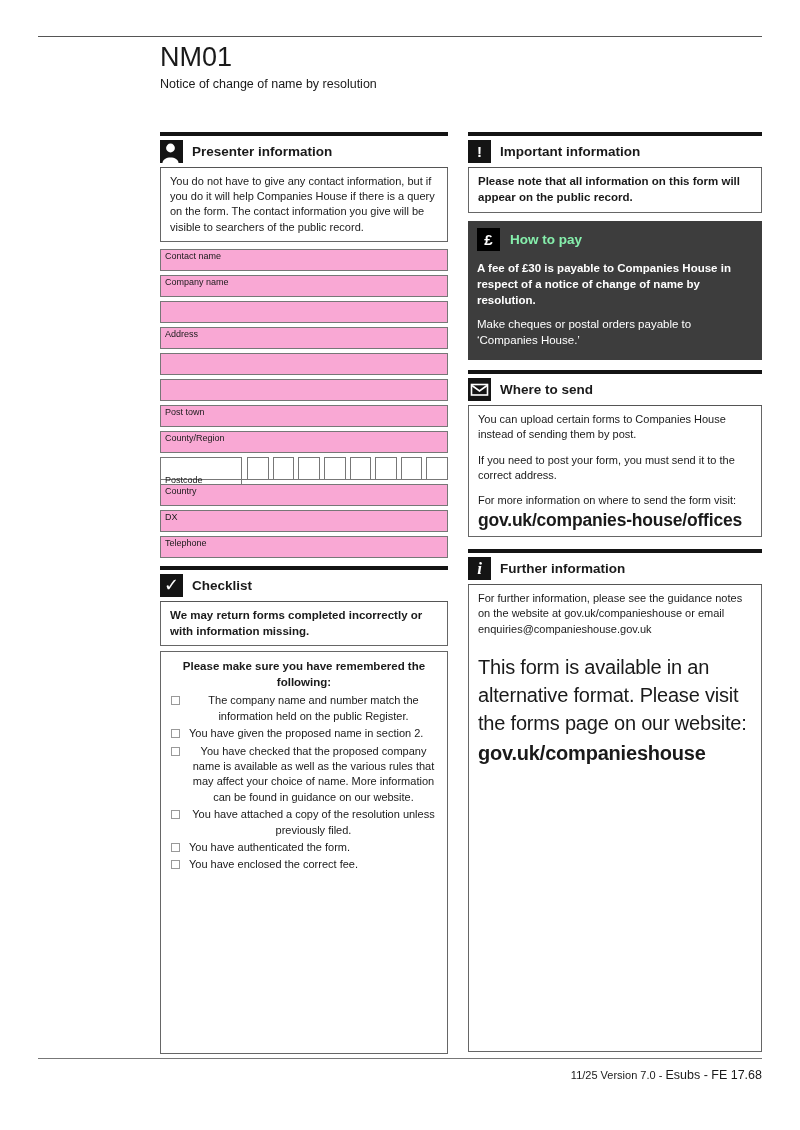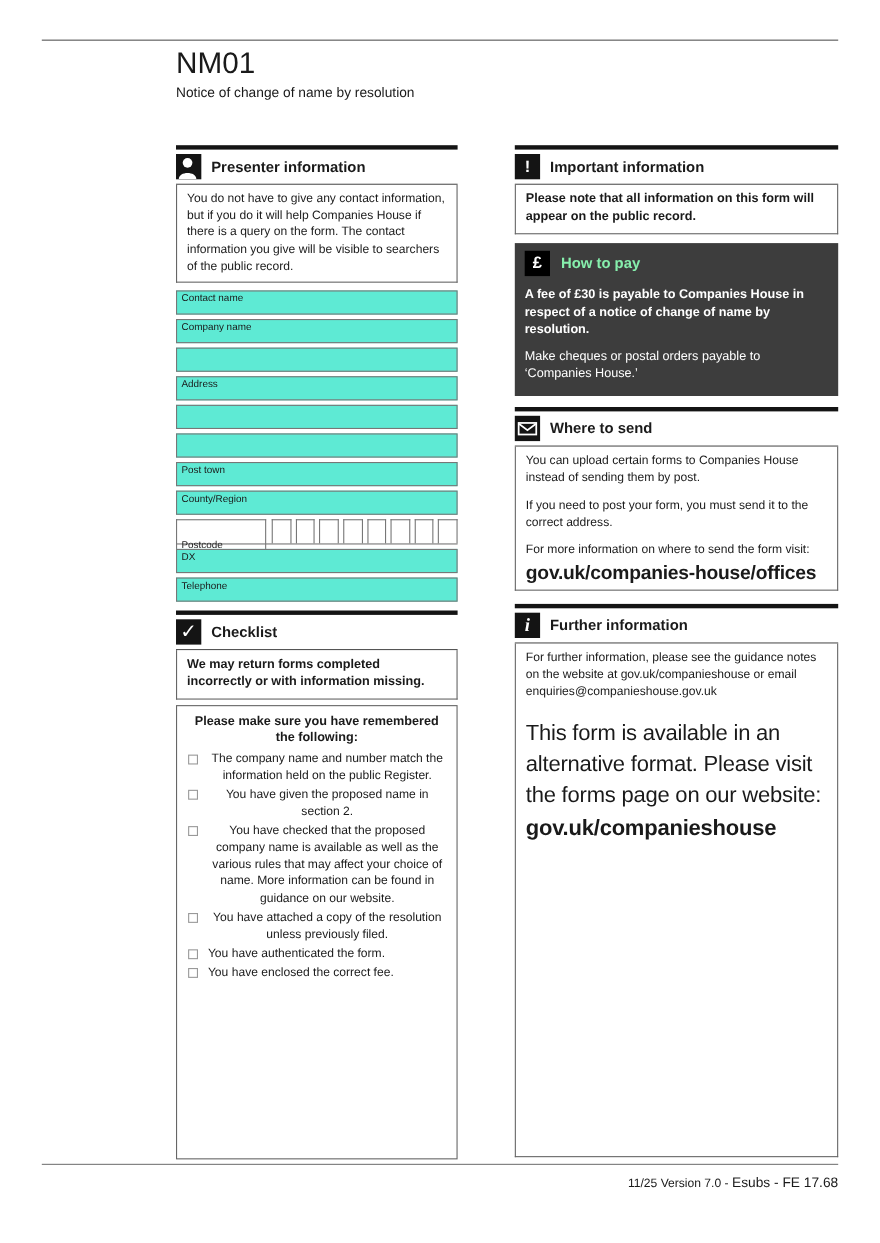--- a/index.html
+++ b/index.html
@@ -12,21 +12,21 @@
   .page { position:relative; width:800px; height:1130px; }
 
   .top-rule { position:absolute; left:38px; top:36px; width:724px; height:1px; background:#555; }
   .bottom-rule { position:absolute; left:38px; top:1058px; width:724px; height:1px; background:#777; }
 
   .title-block { position:absolute; left:160px; top:42px; }
   .form-code { font-size:27px; font-weight:normal; letter-spacing:0; }
   .form-subtitle { font-size:12.5px; margin-top:4px; }
 
   .col { position:absolute; top:132px; display:flex; flex-direction:column; }
-  .col-left  { left:160px; width:256px; height:922px; }
+  .col-left  { left:160px; width:288px; height:922px; }
   .col-right { left:468px; width:294px; height:920px; }
 
   .sec-head {
     border-top:4px solid #141414; border-bottom:1px solid #555;
     padding:4px 0 4px 0; display:flex; align-items:center; gap:9px; flex:none;
   }
   .sec-title { font-size:13.5px; font-weight:bold; }
   .icon-sq {
     width:23px; height:23px; background:#141414; color:#fff; flex:none;
     display:flex; align-items:center; justify-content:center;
@@ -36,21 +36,21 @@
   .serif-i { font-family:"Liberation Serif","DejaVu Serif",serif; font-style:italic; font-size:17px; }
   .check-glyph { font-size:18px; }
 
   .box { border:1px solid #666; padding:6px 9px; font-size:11px; line-height:1.38; flex:none; }
   .sec-head + .box { border-top:none; }
   .bold-text { font-weight:bold; font-size:11.5px; }
 
   
   .field {
     border:1px solid #777; height:22px; margin-top:4px; padding:2px 4px; flex:none;
-    background:#5eead4;
+    background:#f9a8d4;
   }
   .field.first { margin-top:7px; }
   .field-label { font-size:9px; color:#1a1a1a; display:block; line-height:1.1; }
 
   .pc-row { display:flex; margin-top:4px; height:23px; border-bottom:1px solid #777; flex:none; }
   .pc-label-box {
     width:82px; flex:none; padding:18px 4px;
     border-left:1px solid #777; border-top:1px solid #777; border-right:1px solid #777;
   }
   .pc-cells { flex:1; display:flex; gap:4px; margin-left:5px; }
@@ -152,20 +152,23 @@
         <div class="pc-cell"></div>
         <div class="pc-cell"></div>
         <div class="pc-cell"></div>
         <div class="pc-cell"></div>
         <div class="pc-cell"></div>
         <div class="pc-cell"></div>
       </div>
     </div>
 
     <div class="field">
+      <span class="field-label">Country</span>
+    </div>
+    <div class="field">
       <span class="field-label">DX</span>
     </div>
     <div class="field">
       <span class="field-label">Telephone</span>
     </div>
 
     <div class="sec-head checklist-head">
       <span class="icon-sq check-glyph">✓</span>
       <span class="sec-title">Checklist</span>
     </div>

